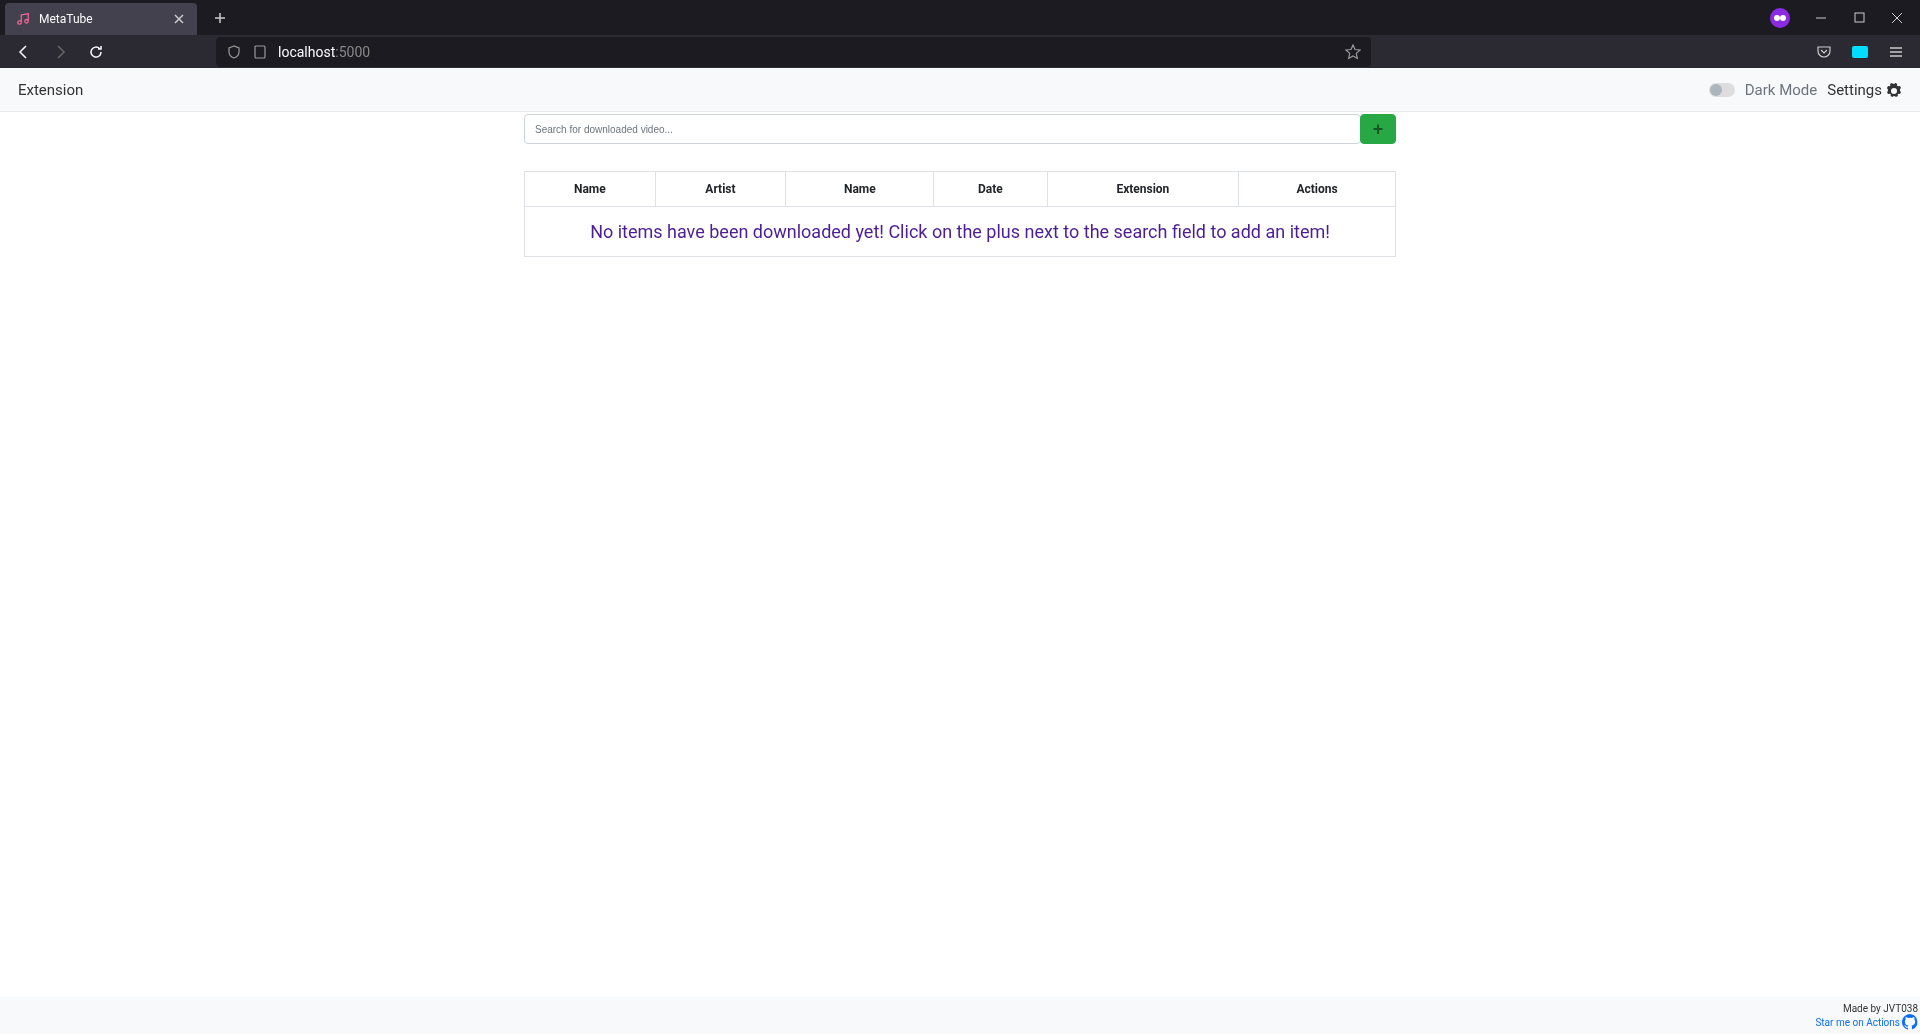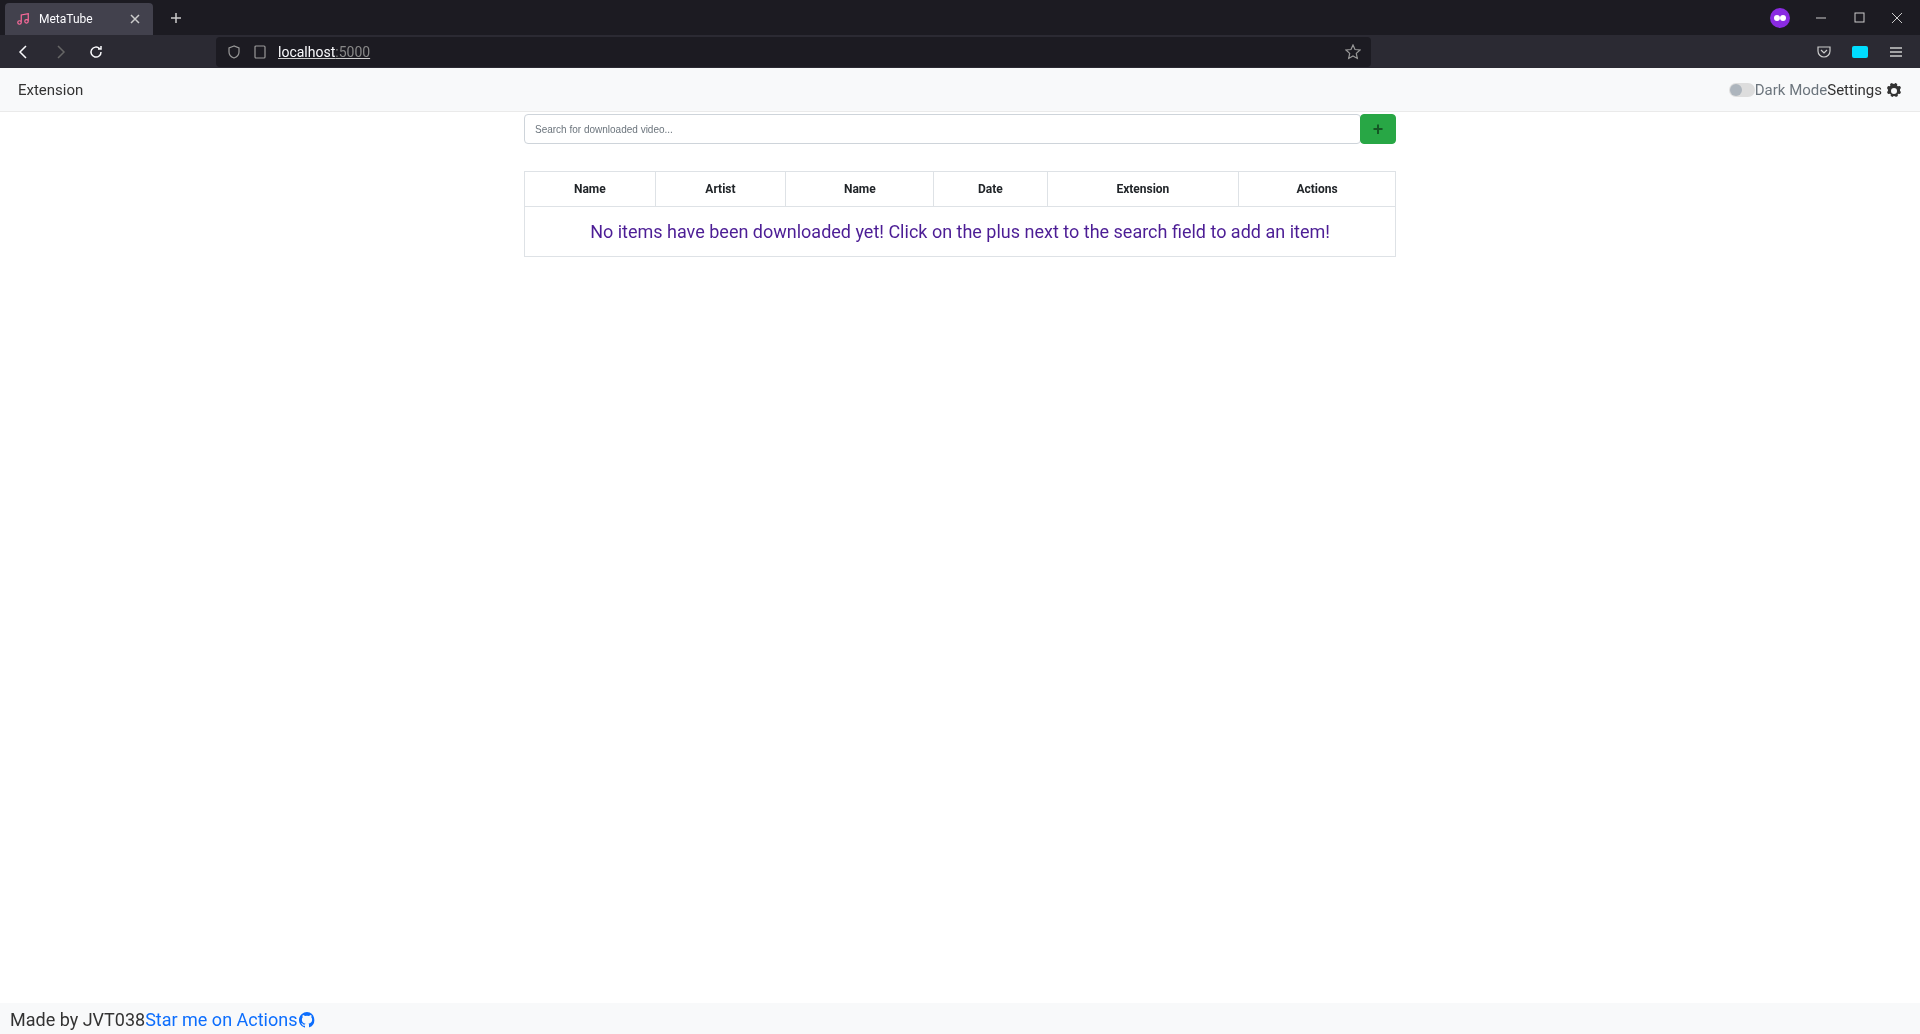--- a/index.html
+++ b/index.html
@@ -27,21 +27,21 @@
       display: flex;
       align-items: center;
       background: #1c1b22;
     }
 
     .tab {
       display: flex;
       align-items: center;
       background: #42414d;
       height: 32px;
-      width: 148px;
+      width: 192px;
       border-radius: 4px 4px 0 0;
       margin-left: 5px;
       margin-top: 3px;
       padding: 0 10px;
       color: #fbfbfe;
       font-size: 12px;
       gap: 8px;
     }
 
     .tab-favicon {
@@ -156,21 +156,20 @@
     .addr-icon {
       color: #999;
       width: 16px;
       display: flex;
       align-items: center;
       justify-content: center;
     }
 
     .address-text {
       flex: 1;
-      text-decoration: underline;
     }
 
     .address-text .host {
       color: #fbfbfe;
     }
 
     .address-text .port {
       color: #888;
     }
 
@@ -213,20 +212,21 @@
 
     .overview-link {
       color: #333;
       font-size: 15px;
     }
 
     .header-right {
       margin-left: auto;
       display: flex;
       align-items: center;
+      gap: 10px;
     }
 
     .dark-toggle {
       width: 26px;
       height: 14px;
       background: #ddd;
       border-radius: 8px;
       position: relative;
       cursor: pointer;
     }
@@ -329,25 +329,25 @@
       font-size: 18px;
       color: #4c1d95;
     }
 
     .app-footer {
       position: absolute;
       bottom: 0;
       right: 0;
       left: 0;
       background: #f8f9fa;
-      padding: 6px 10px 4px;
-      display: flex;
-      flex-direction: row;
+      padding: 6px 2px 4px;
+      display: flex;
+      flex-direction: column;
       align-items: flex-end;
-      font-size: 18px;
+      font-size: 10px;
     }
 
     .made-by {
       color: #333;
     }
 
     .github-link {
       color: #0d6efd;
       display: flex;
       align-items: center;

